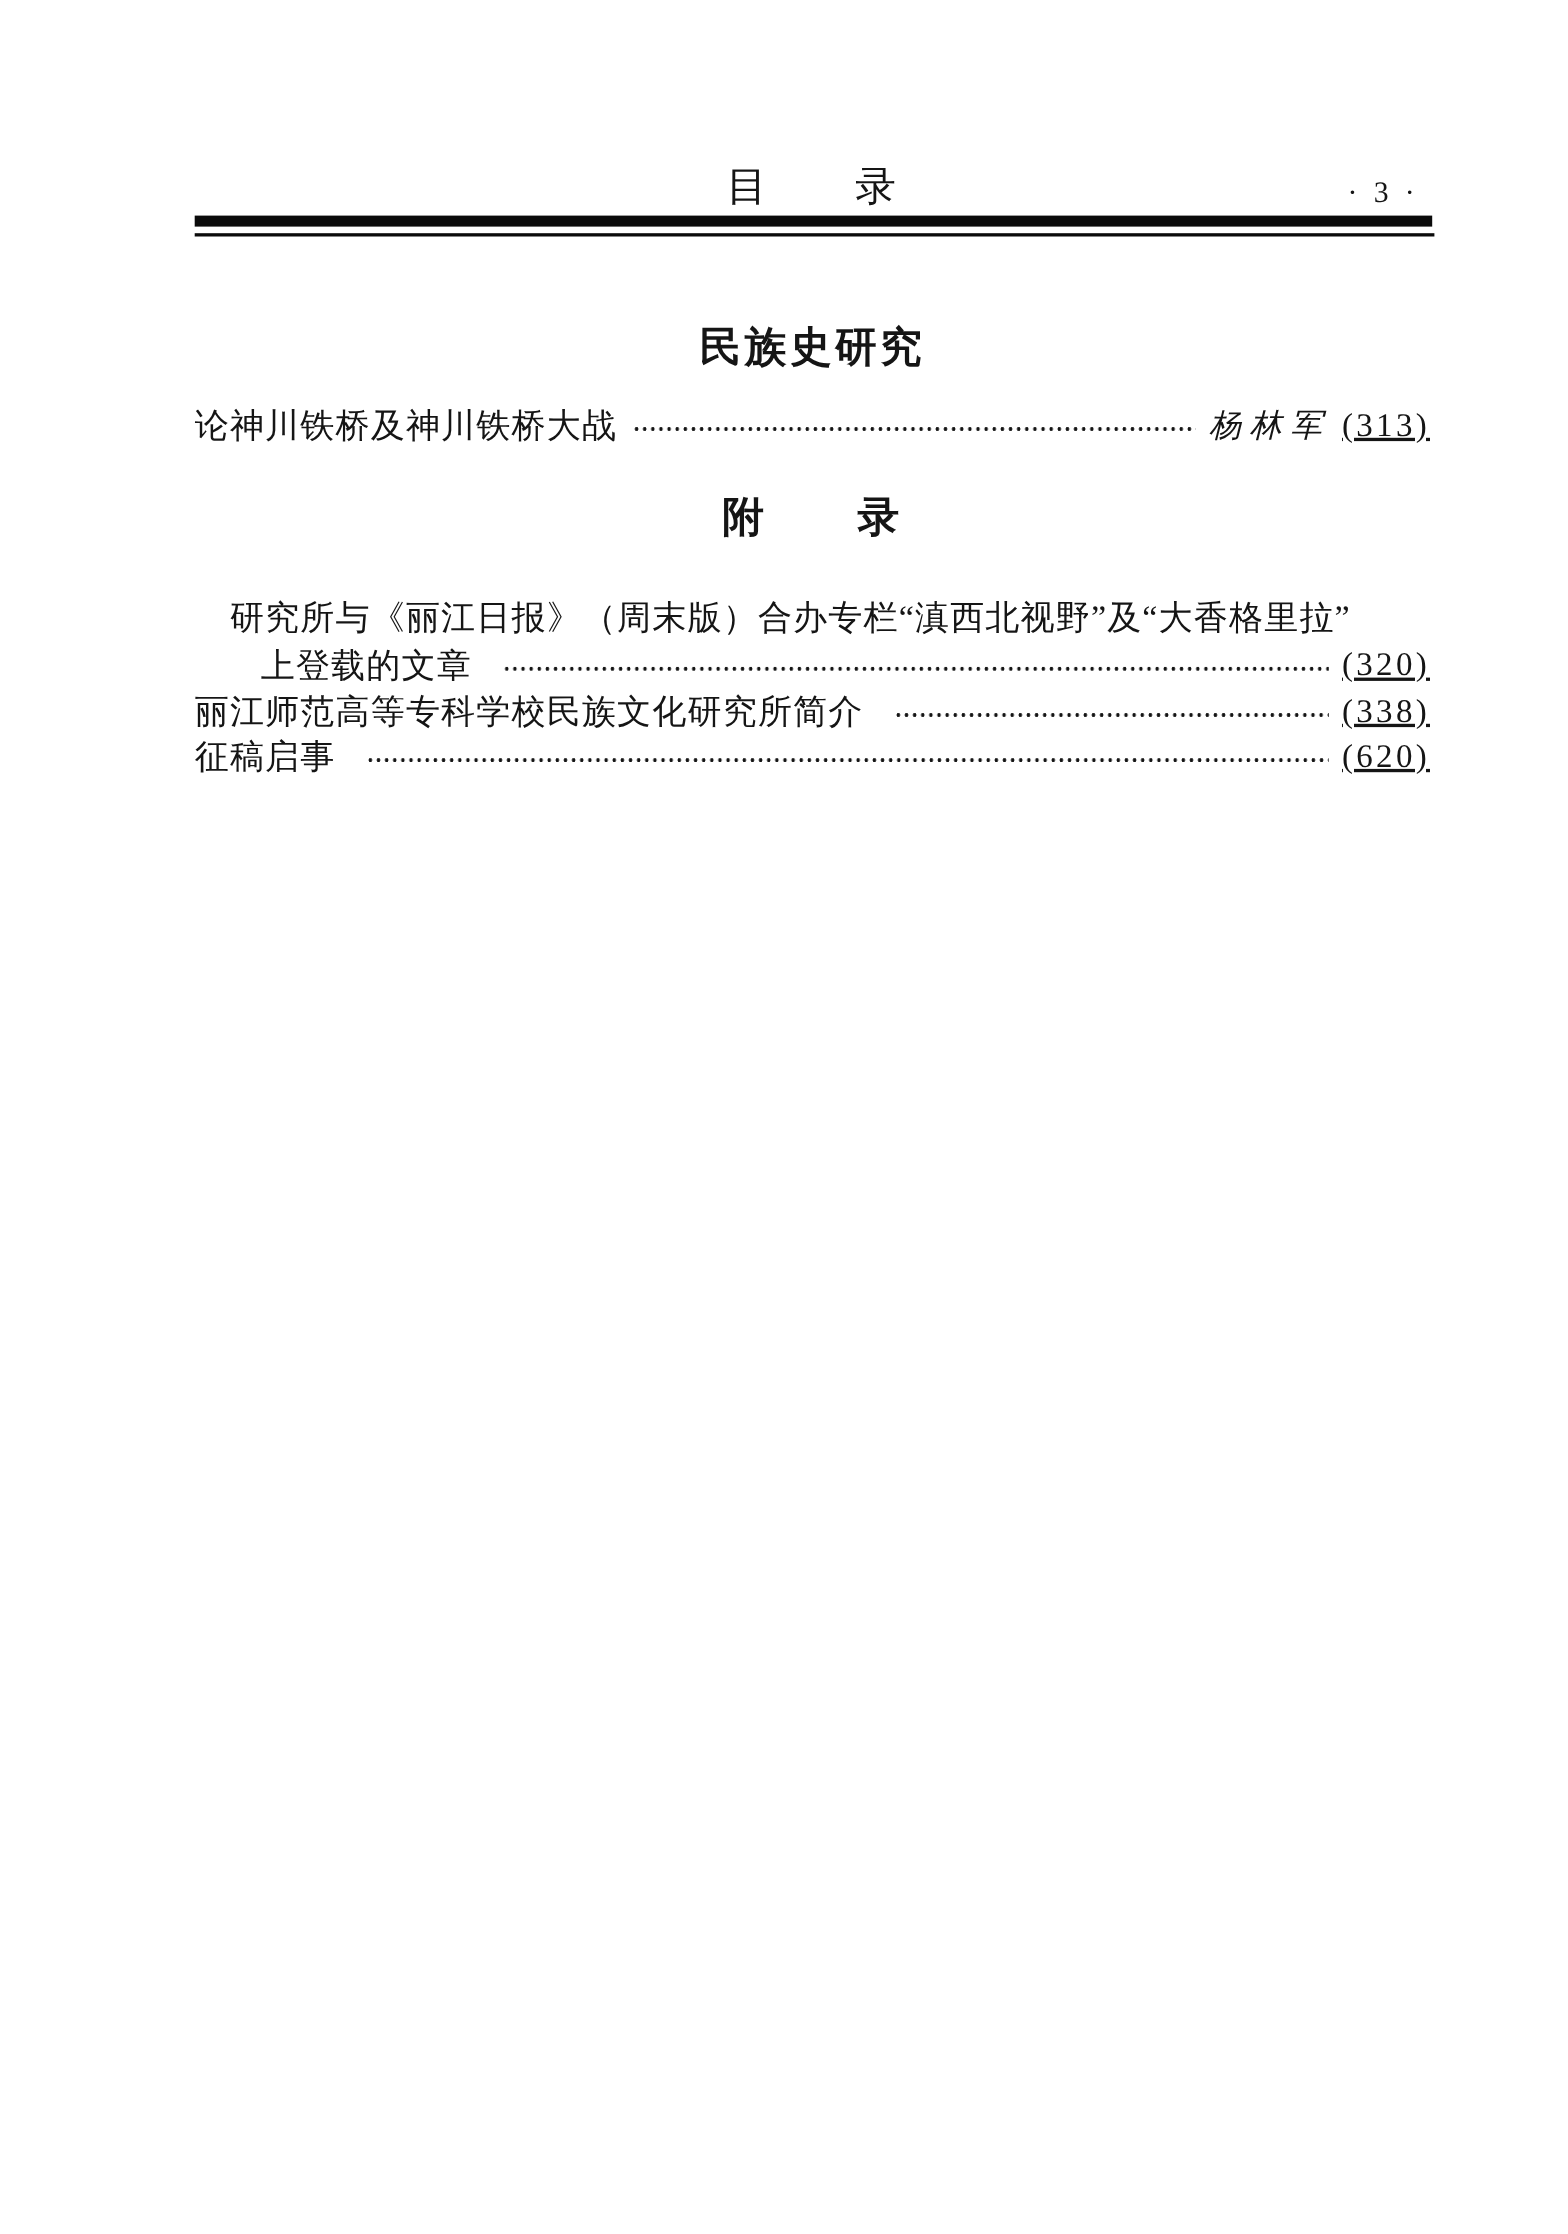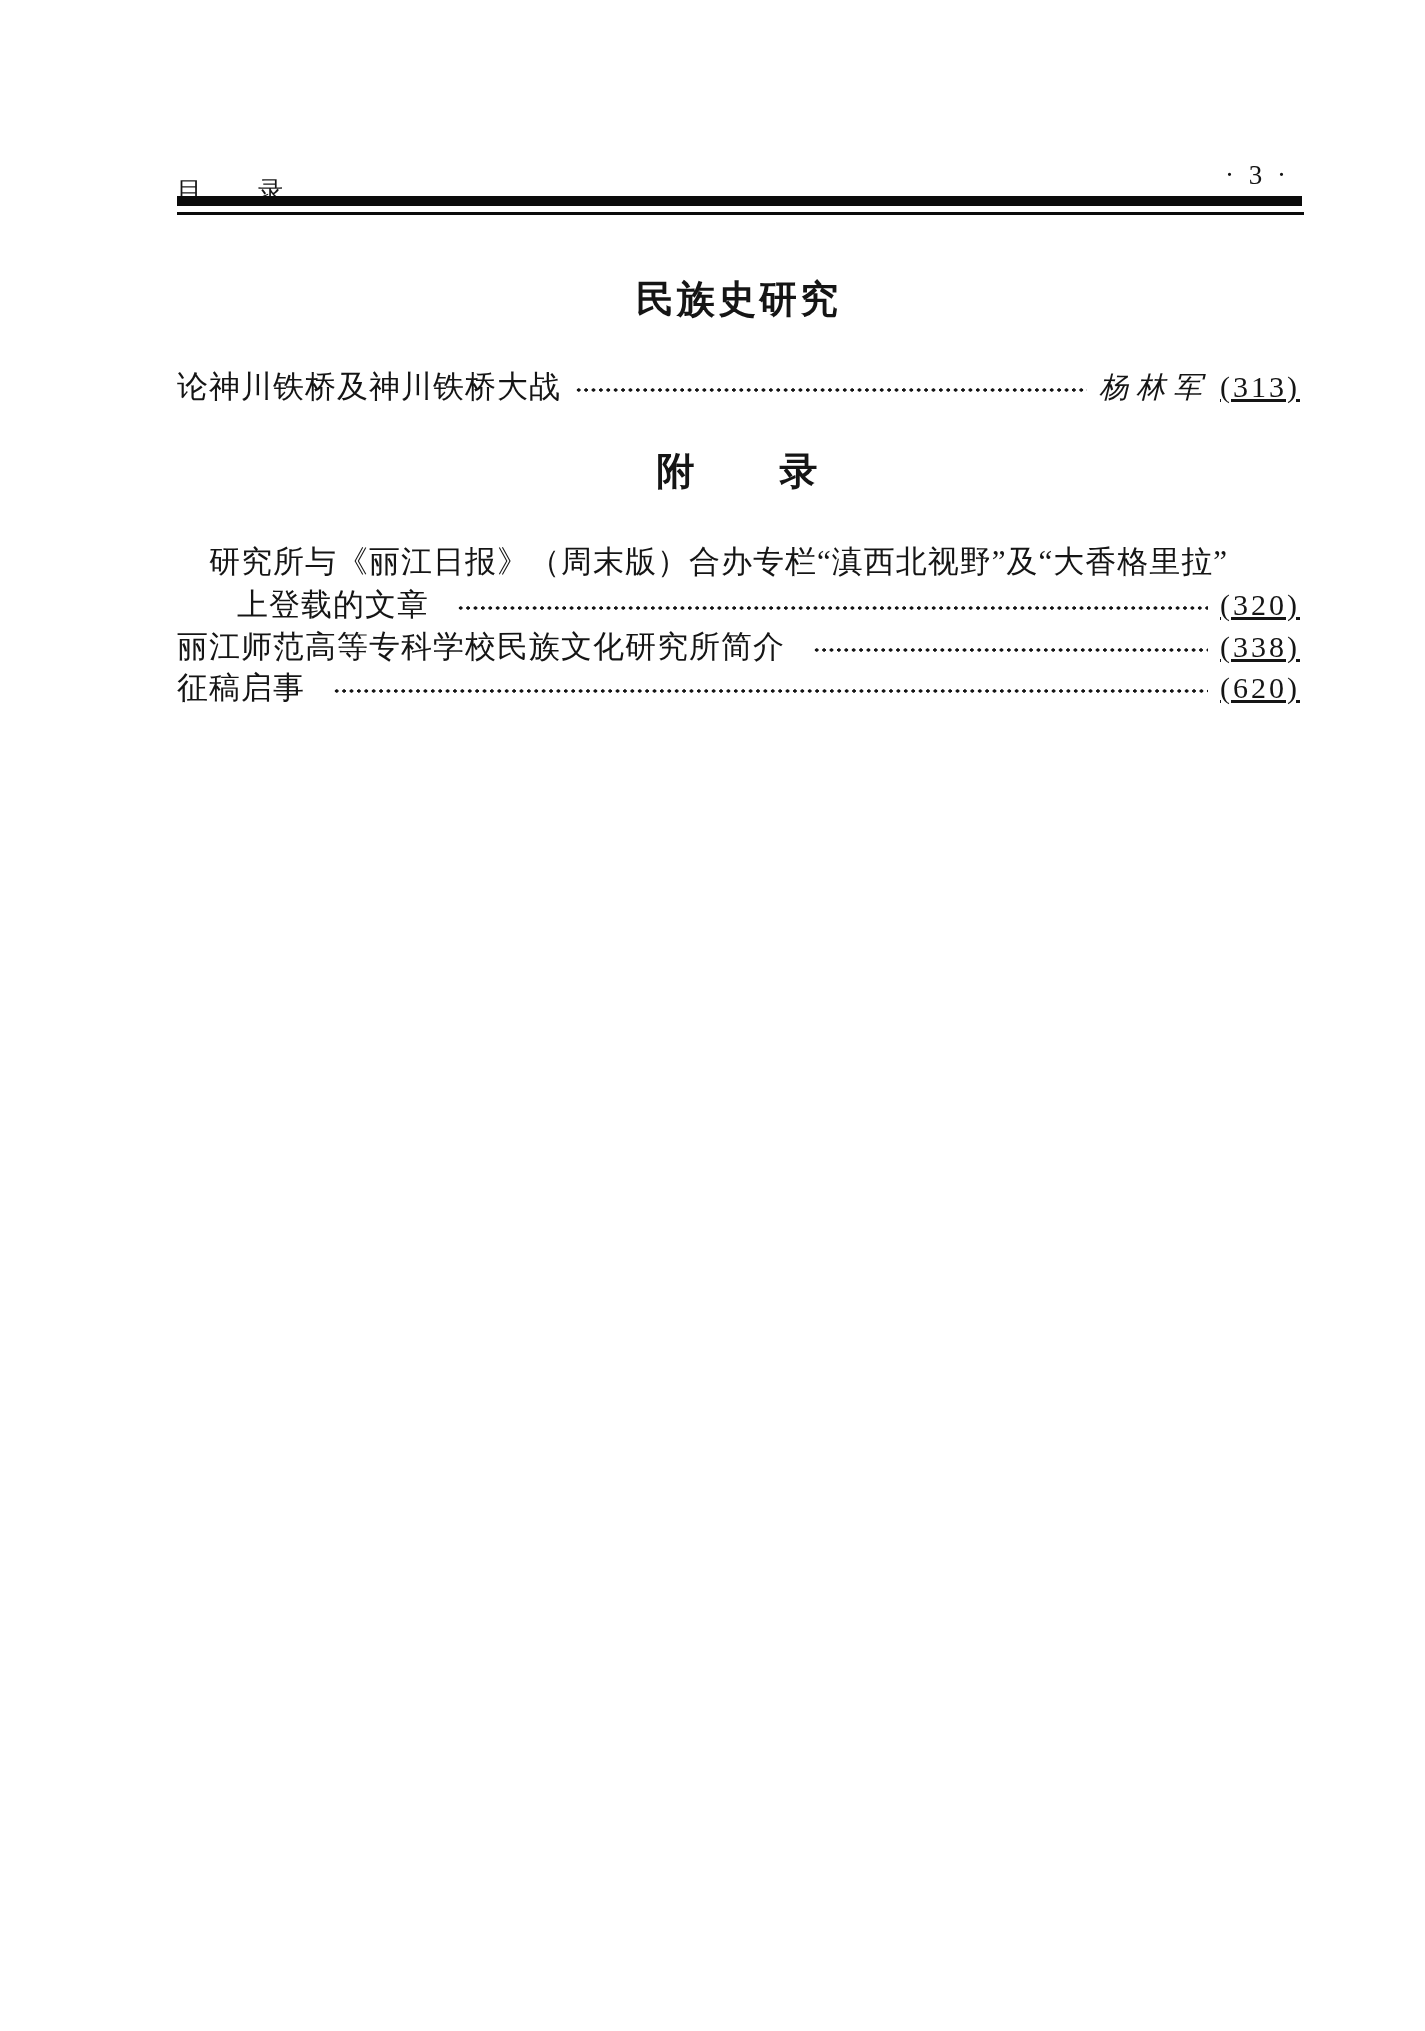--- a/index.html
+++ b/index.html
@@ -19,25 +19,25 @@
   
   .running-head {
     position: absolute;
     top: 152px;
     left: 177px;
     width: 1123px;
     height: 38px;
   }
   .running-head-title {
     display: block;
-    font-size: 25px;
+    text-align: center;
+    font-size: 37px;
     line-height: 38px;
     letter-spacing: 2px;
     white-space: pre;
-    margin-top: 20px;
   }
   .folio {
     position: absolute;
     top: 4px;
     right: 10px;
     font-size: 27px;
     line-height: 38px;
     letter-spacing: 4px;
     white-space: pre;
   }
@@ -64,21 +64,21 @@
     left: 177px;
     width: 1123px;
     text-align: center;
     font-family: "Liberation Sans", "DejaVu Sans", sans-serif;
     font-weight: bold;
     font-size: 38px;
     line-height: 40px;
     letter-spacing: 3px;
     white-space: pre;
   }
-  .heading-minzu { top: 279px; }
+  .heading-minzu { top: 296px; }
   .heading-fulu  { top: 451px; }
   
   .toc-row {
     position: absolute;
     left: 177px;
     width: 1123px;
     display: flex;
     align-items: flex-start;
     font-size: 31px;
     line-height: 42px;

